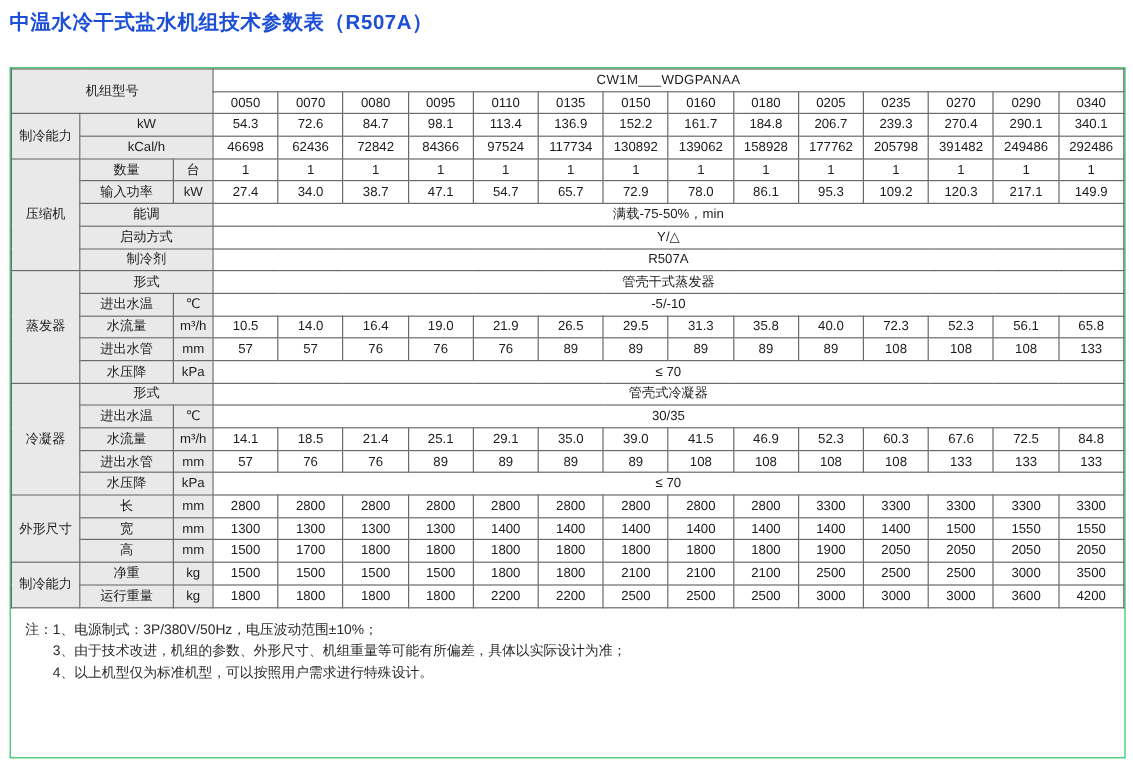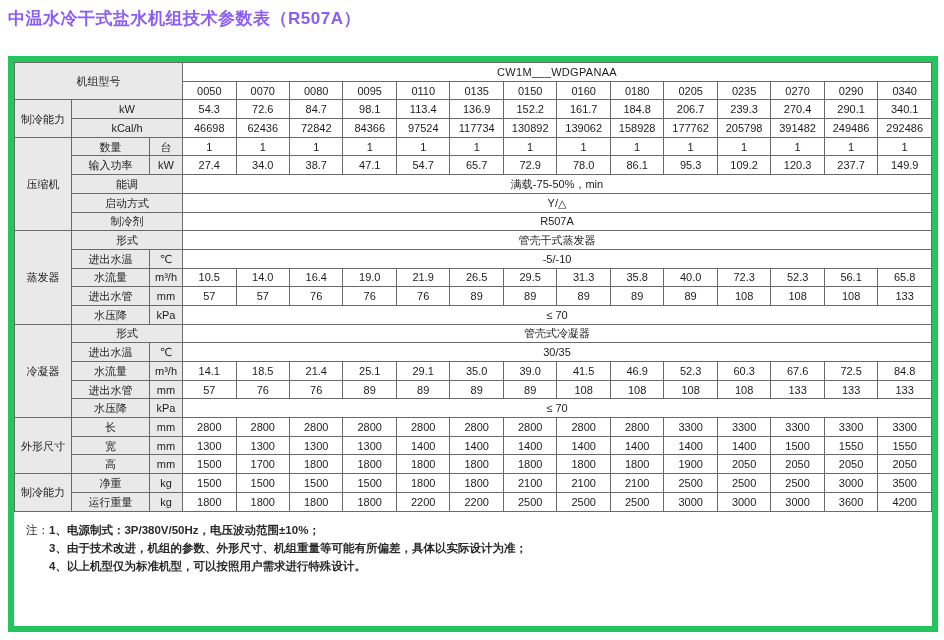--- a/index.html
+++ b/index.html
@@ -3,29 +3,29 @@
 <meta charset="utf-8">
 <style>
   * { box-sizing: border-box; margin: 0; padding: 0; }
   html,body { width: 944px; height: 640px; background: #ffffff; overflow: hidden; }
   body { font-family: "Liberation Sans", "DejaVu Sans", sans-serif; color: #1c1c1c; }
 
   .page-title {
     margin: 7px 0 0 8px;
     font-size: 17px;
     font-weight: bold;
-    color: #8b5cf6;
+    color: #1d4ed8;
     letter-spacing: 0.5px;
   }
 
   .sheet {
     position: absolute;
     left: 8px; top: 56px;
     width: 930px; height: 576px;
-    border: 6px solid #22c55e;
+    border: 1px solid #22c55e;
     background: #ffffff;
   }
 
   table.spec {
     width: 100%;
     border-collapse: collapse;
     table-layout: fixed;
   }
   table.spec td {
     border: 1px solid #6a6a6a;
@@ -42,21 +42,21 @@
   table.spec td.val { background: #ffffff; }
   table.spec td.series { letter-spacing: 0.3px; margin-top: 12px; }
 
   .notes {
     padding: 9px 0 0 12px;
     font-size: 11.5px;
     color: #2a2a2a;
   }
   .notes-row { display: flex; }
   .notes-prefix { white-space: nowrap; line-height: 18px; }
-  .note-line { line-height: 18px; white-space: nowrap; font-weight: bold; }
+  .note-line { line-height: 18px; white-space: nowrap; }
 </style>
 </head>
 <body>
 
 <h1 class="page-title">中温水冷干式盐水机组技术参数表（R507A）</h1>
 
 <div class="sheet">
   <table class="spec" id="tbl">
     <colgroup id="cols">
         <col style="width: 57px;">
@@ -160,21 +160,21 @@
           <td class="val">38.7</td>
           <td class="val">47.1</td>
           <td class="val">54.7</td>
           <td class="val">65.7</td>
           <td class="val">72.9</td>
           <td class="val">78.0</td>
           <td class="val">86.1</td>
           <td class="val">95.3</td>
           <td class="val">109.2</td>
           <td class="val">120.3</td>
-          <td class="val">237.7</td>
+          <td class="val">217.1</td>
           <td class="val">149.9</td>
         </tr>
         <tr>
           <td class="hd" colspan="2">能调</td>
           <td class="val" colspan="14">满载-75-50%，min</td>
         </tr>
         <tr>
           <td class="hd" colspan="2">启动方式</td>
           <td class="val" colspan="14">Y/△</td>
         </tr>

